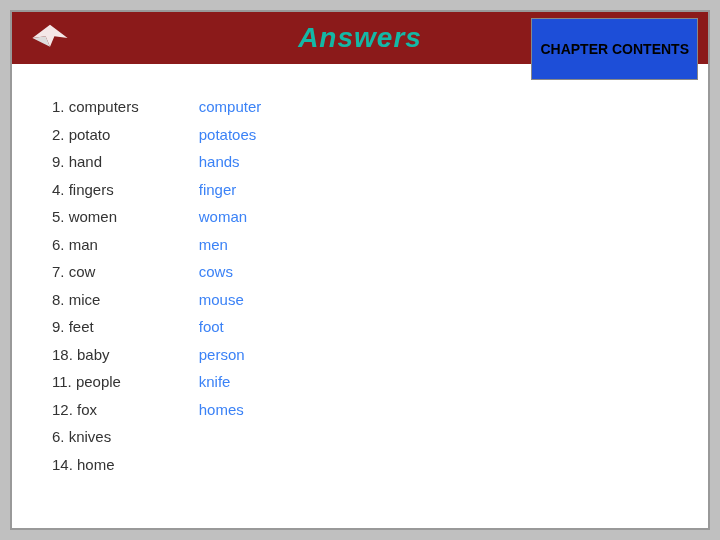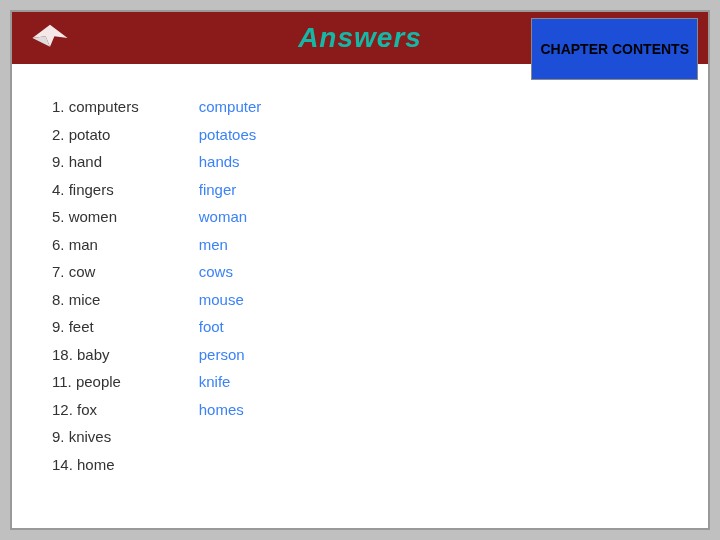--- a/index.html
+++ b/index.html
@@ -111,21 +111,21 @@
         <div class="answer-row">9.  hand</div>
         <div class="answer-row">4.  fingers</div>
         <div class="answer-row">5.  women</div>
         <div class="answer-row">6.  man</div>
         <div class="answer-row">7.  cow</div>
         <div class="answer-row">8.  mice</div>
         <div class="answer-row">9.  feet</div>
         <div class="answer-row">18. baby</div>
         <div class="answer-row">11. people</div>
         <div class="answer-row">12. fox</div>
-        <div class="answer-row">9. knives</div>
+        <div class="answer-row">6. knives</div>
         <div class="answer-row">14. home</div>
       </div>
     <div class="right-col" id="right-col">
         <div class="answer-row">computer</div>
         <div class="answer-row">potatoes</div>
         <div class="answer-row">hands</div>
         <div class="answer-row">finger</div>
         <div class="answer-row">woman</div>
         <div class="answer-row">men</div>
         <div class="answer-row">cows</div>

